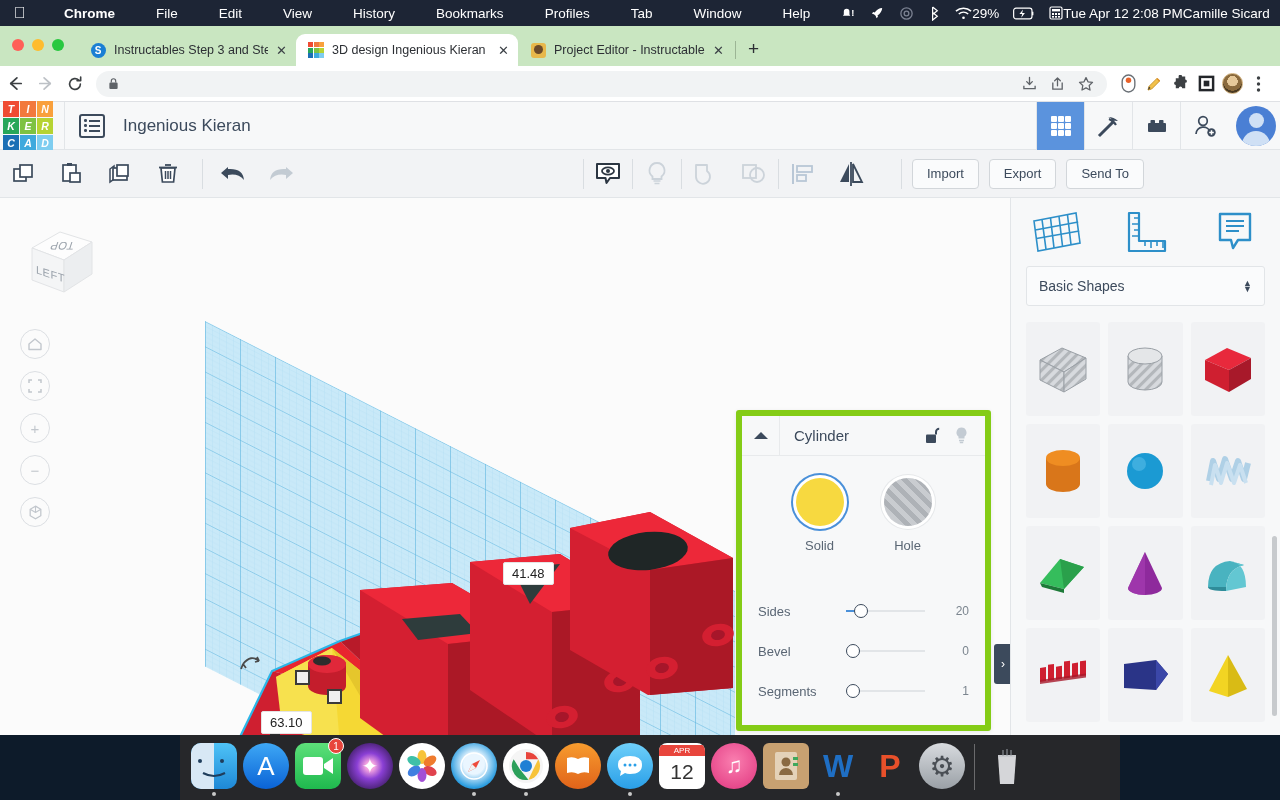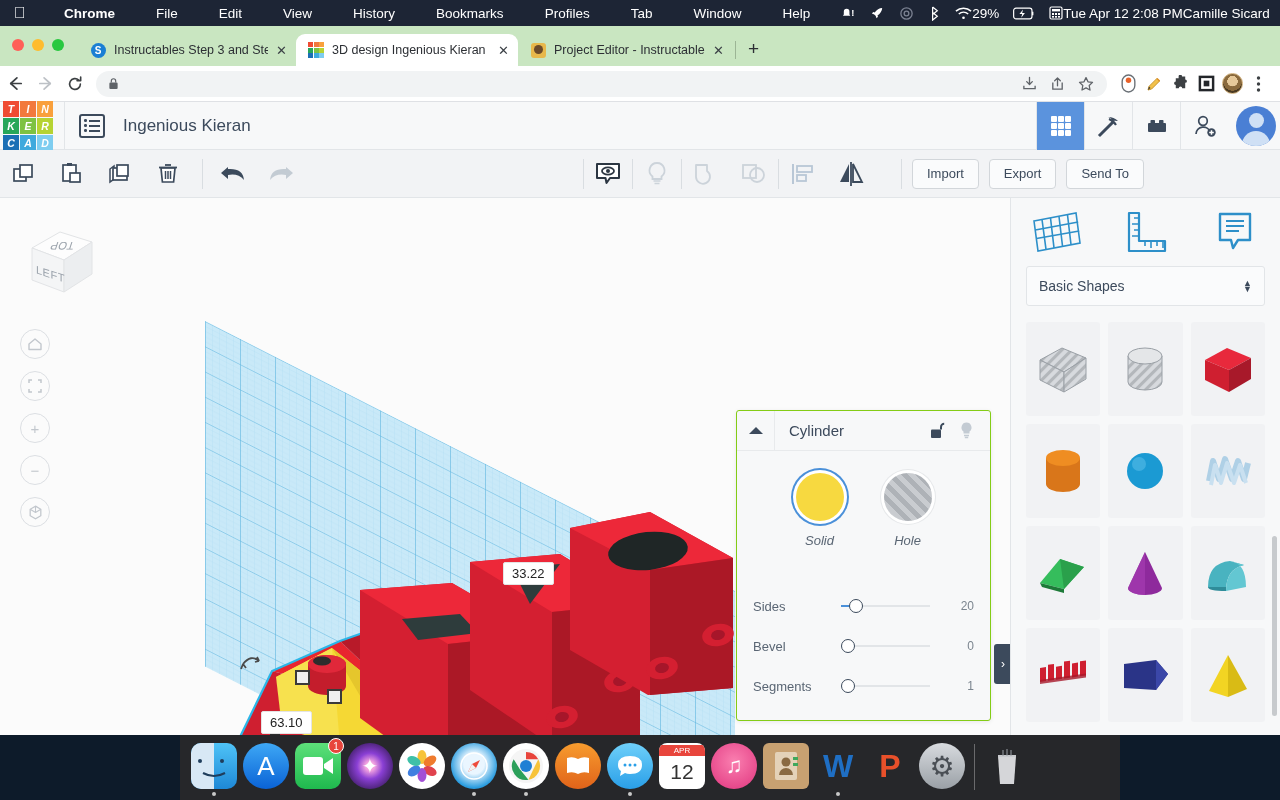--- a/index.html
+++ b/index.html
@@ -131,35 +131,35 @@
   .viewcube-wrap { position: absolute; left: 14px; top: 14px; width: 92px; height: 92px; }
   .vc-label { position: absolute; font-size: 11px; color: #9aa2ab; letter-spacing: 0.5px; }
   .nav-circ { position: absolute; left: 20px; width: 30px; height: 30px; border-radius: 50%;
     border: 1.5px solid #dcdfe3; display: flex; align-items: center; justify-content: center;
     color: #c2c7cd; font-size: 15px; background: transparent; }
   .dim-label { position: absolute; background: #ffffff; border: 1px solid #e4e4e4;
     font-size: 13px; color: #222; padding: 3px 8px; border-radius: 2px; }
 
   
   .shape-panel { position: absolute; left: 736px; top: 212px; width: 255px;
-    background: #f7f8f9; border: 1px solid #84cc16; border-radius: 3px;
+    background: #f7f8f9; border: 6px solid #84cc16; border-radius: 3px;
     box-shadow: 0 1px 4px rgba(0,0,0,0.08); }
   .sp-head { height: 40px; display: flex; align-items: center; border-bottom: 1px solid #e8eaec; }
   .sp-collapse { width: 38px; height: 40px; display: flex; align-items: center;
     justify-content: center; border-right: 1px solid #e8eaec; }
   .sp-title { margin-left: 14px; font-size: 15px; color: #3c4a5c; }
   .sp-head-icons { margin-left: auto; display: flex; align-items: center; gap: 14px; padding-right: 16px; }
   .sp-body { padding: 16px 0 14px; }
   .sp-modes { display: flex; justify-content: center; gap: 40px; padding: 6px 0 4px; }
   .sp-mode { display: flex; flex-direction: column; align-items: center; }
   .swatch { width: 48px; height: 48px; border-radius: 50%; }
   .swatch.solid { background: #f7d940; box-shadow: 0 0 0 3px #fff, 0 0 0 5px #4a90d9; }
   .swatch.hole { background: repeating-linear-gradient(45deg,#c9ccd0 0 5px,#aeb2b7 5px 10px);
     box-shadow: 0 0 0 3px #fff, 0 0 0 4px #e6e8ea; }
-  .sp-mode .lbl { margin-top: 12px; font-size: 13px; color: #5a6674; font-style: italic; }
+  .sp-mode .lbl { margin-top: 12px; font-size: 13px; color: #5a6674; }
   .sp-rows { margin-top: 34px; padding: 0 16px; }
   .sp-row { display: flex; align-items: center; height: 40px; }
   .sp-row .name { width: 78px; font-size: 13px; color: #5a6674; }
   .slider { position: relative; flex: 1 1 auto; height: 14px; margin: 0 10px; }
   .slider .track { position: absolute; left: 0; right: 0; top: 6px; height: 2px; background: #e2e5e8; }
   .slider .fill { position: absolute; top: 6px; height: 2px; background: #4a90d9; }
   .slider .knob { position: absolute; top: 0; width: 14px; height: 14px; border-radius: 50%;
     background: #fff; border: 1.5px solid #3c4a5c; }
   .sp-row .val { width: 34px; text-align: right; font-size: 12px; color: #7b858f; }
   .sp-footer { position: absolute; left: 736px; top: 660px; width: 255px; }
@@ -704,21 +704,21 @@
         <ellipse cx="718" cy="437" rx="16" ry="11" fill="#d41f31" transform="rotate(-12 718 437)"></ellipse>
         <ellipse cx="718" cy="437" rx="7" ry="5" fill="#a6162a" transform="rotate(-12 718 437)"></ellipse>
       </g>
 
       <g stroke="#a33" stroke-width="2" fill="none" opacity="0.85">
         <path d="M760,325 q14,10 6,28 m-6,-28 l-1,7 m1,-7 l6,2"></path>
         <path d="M744,336 q2,16 18,22 m-18,-22 l5,4 m-5,-4 l-2,6"></path>
       </g>
     </svg>
 
-    <span class="dim-label" style="left:503px; top:364px;">33.22</span>
+    <span class="dim-label" style="left:503px; top:364px;">41.48</span>
     <span class="dim-label" style="left:261px; top:513px;">63.10</span>
 
     <div class="shape-panel">
       <div class="sp-head">
         <span class="sp-collapse">
           <svg class="ico-svg" width="16" height="10" viewBox="0 0 16 10">
               <path d="M1 8 L8 1 L15 8z" fill="#3c4a5c"></path>
             </svg>
         </span>
         <span class="sp-title">Cylinder</span>

